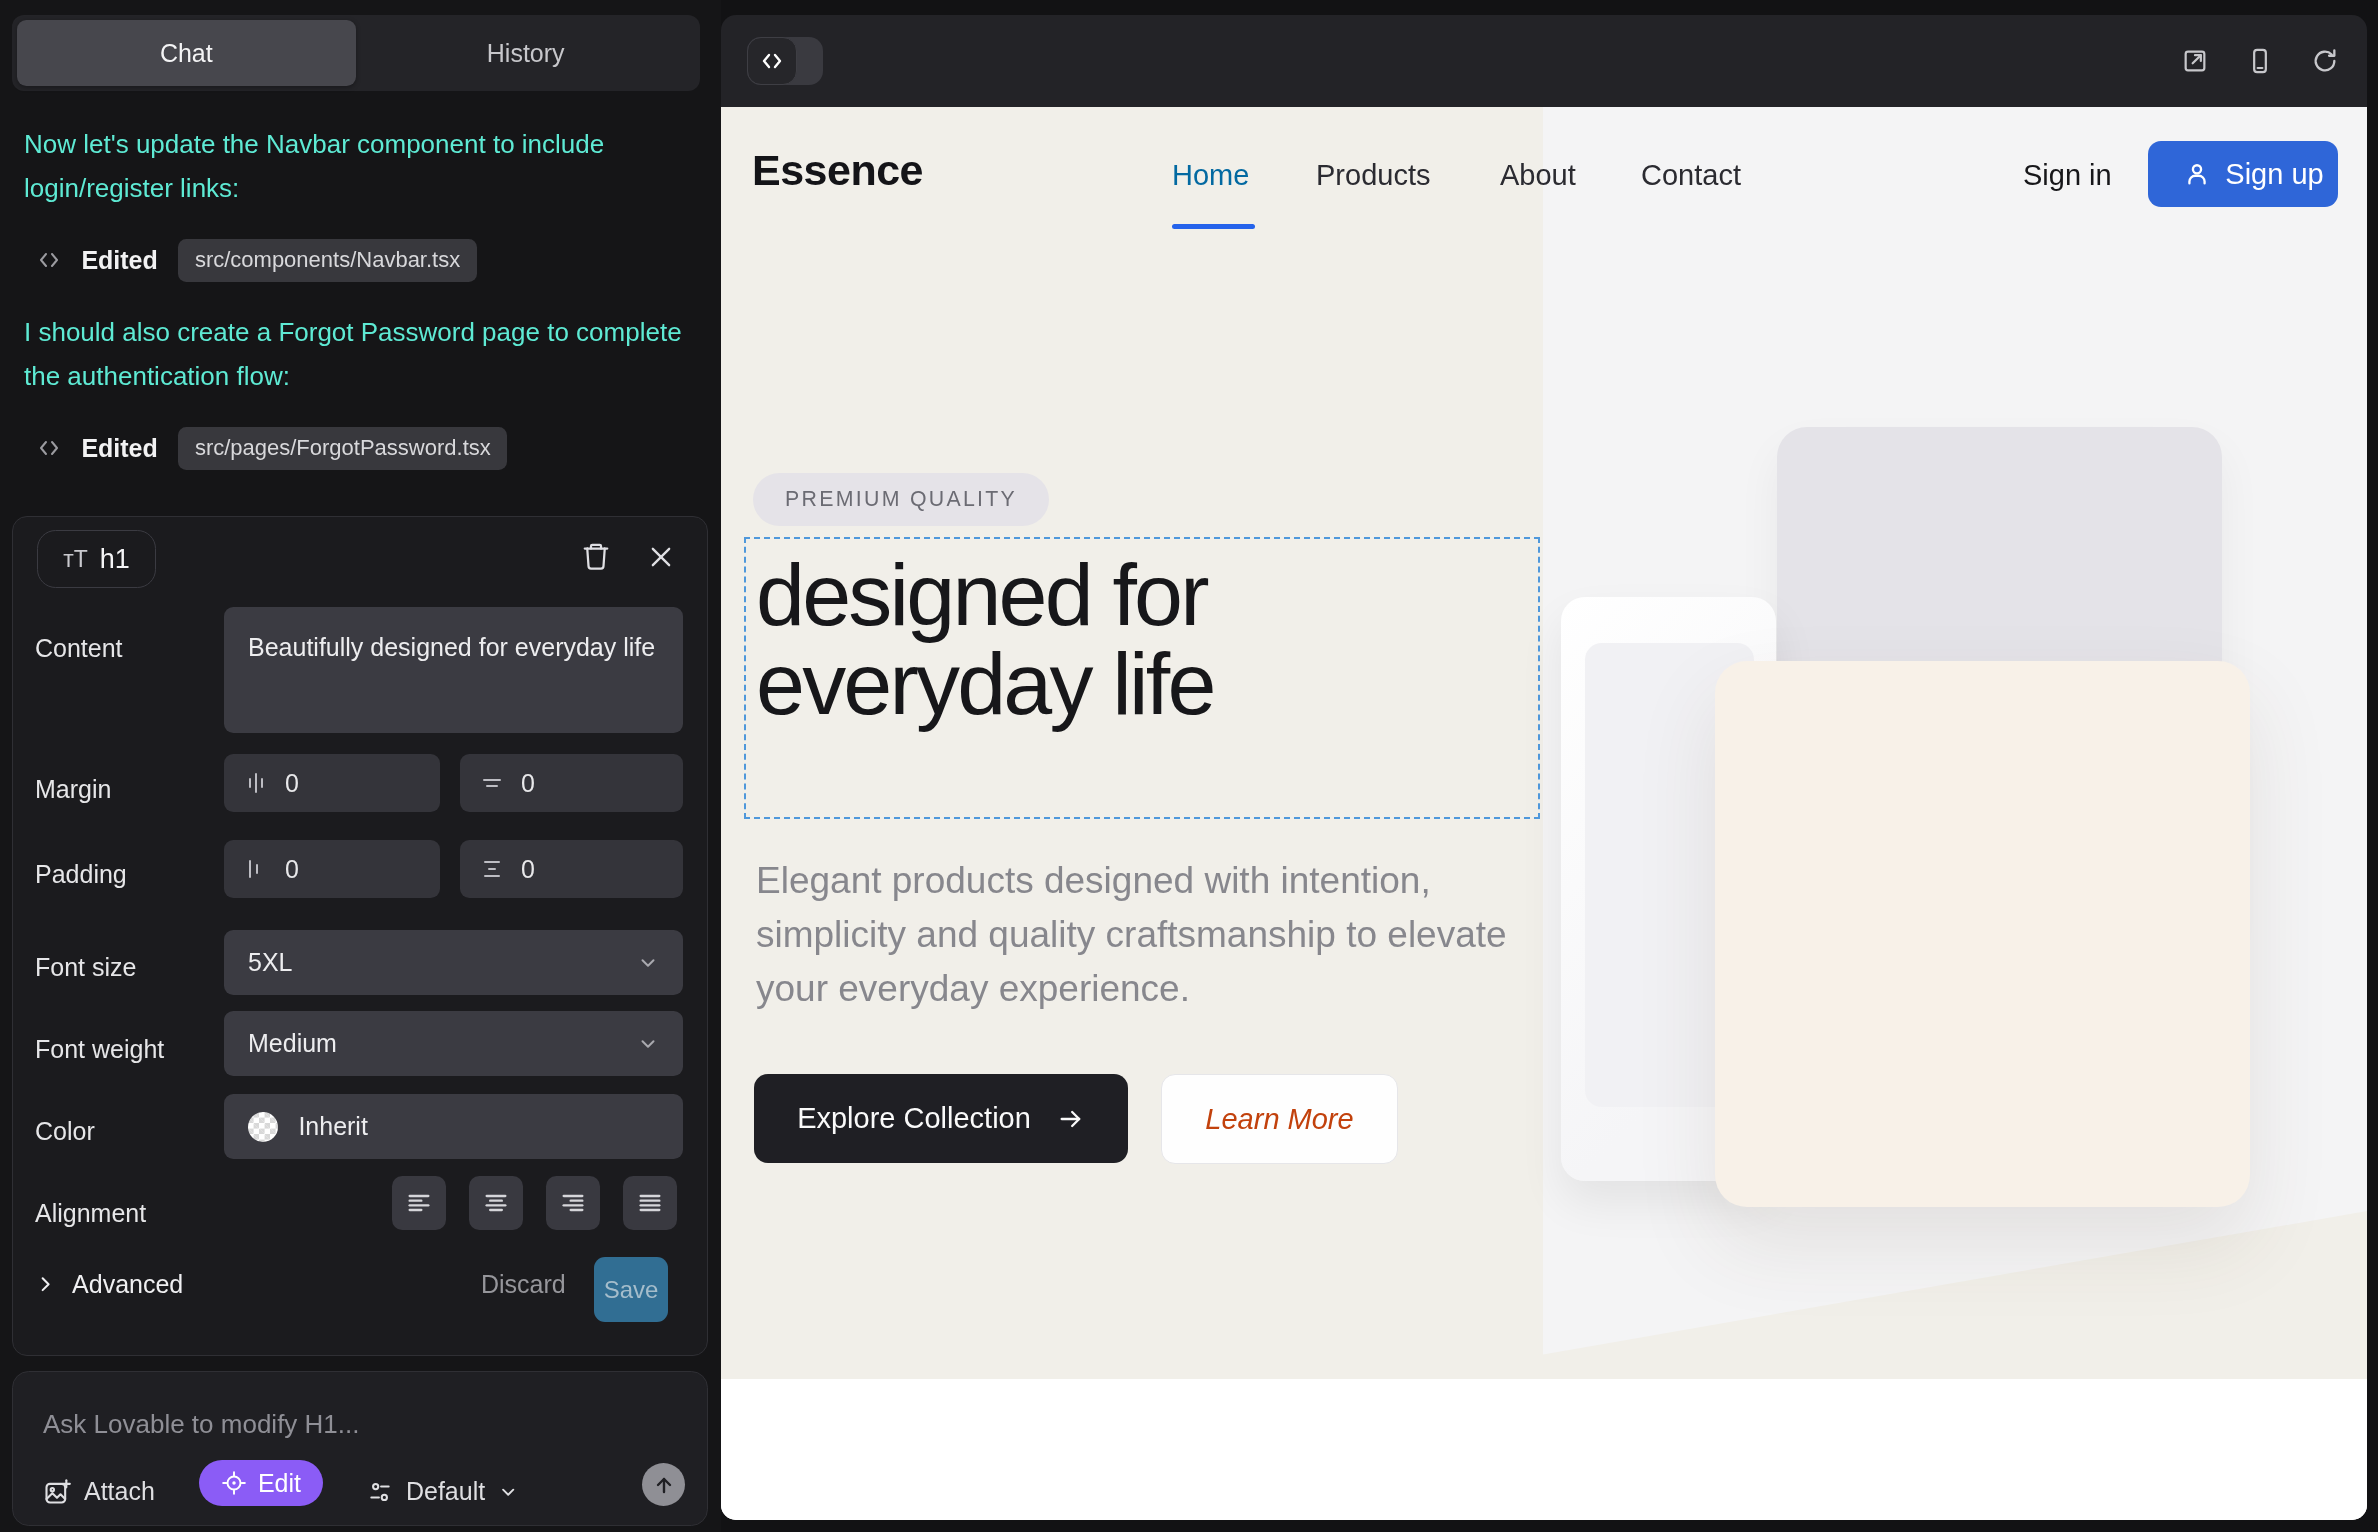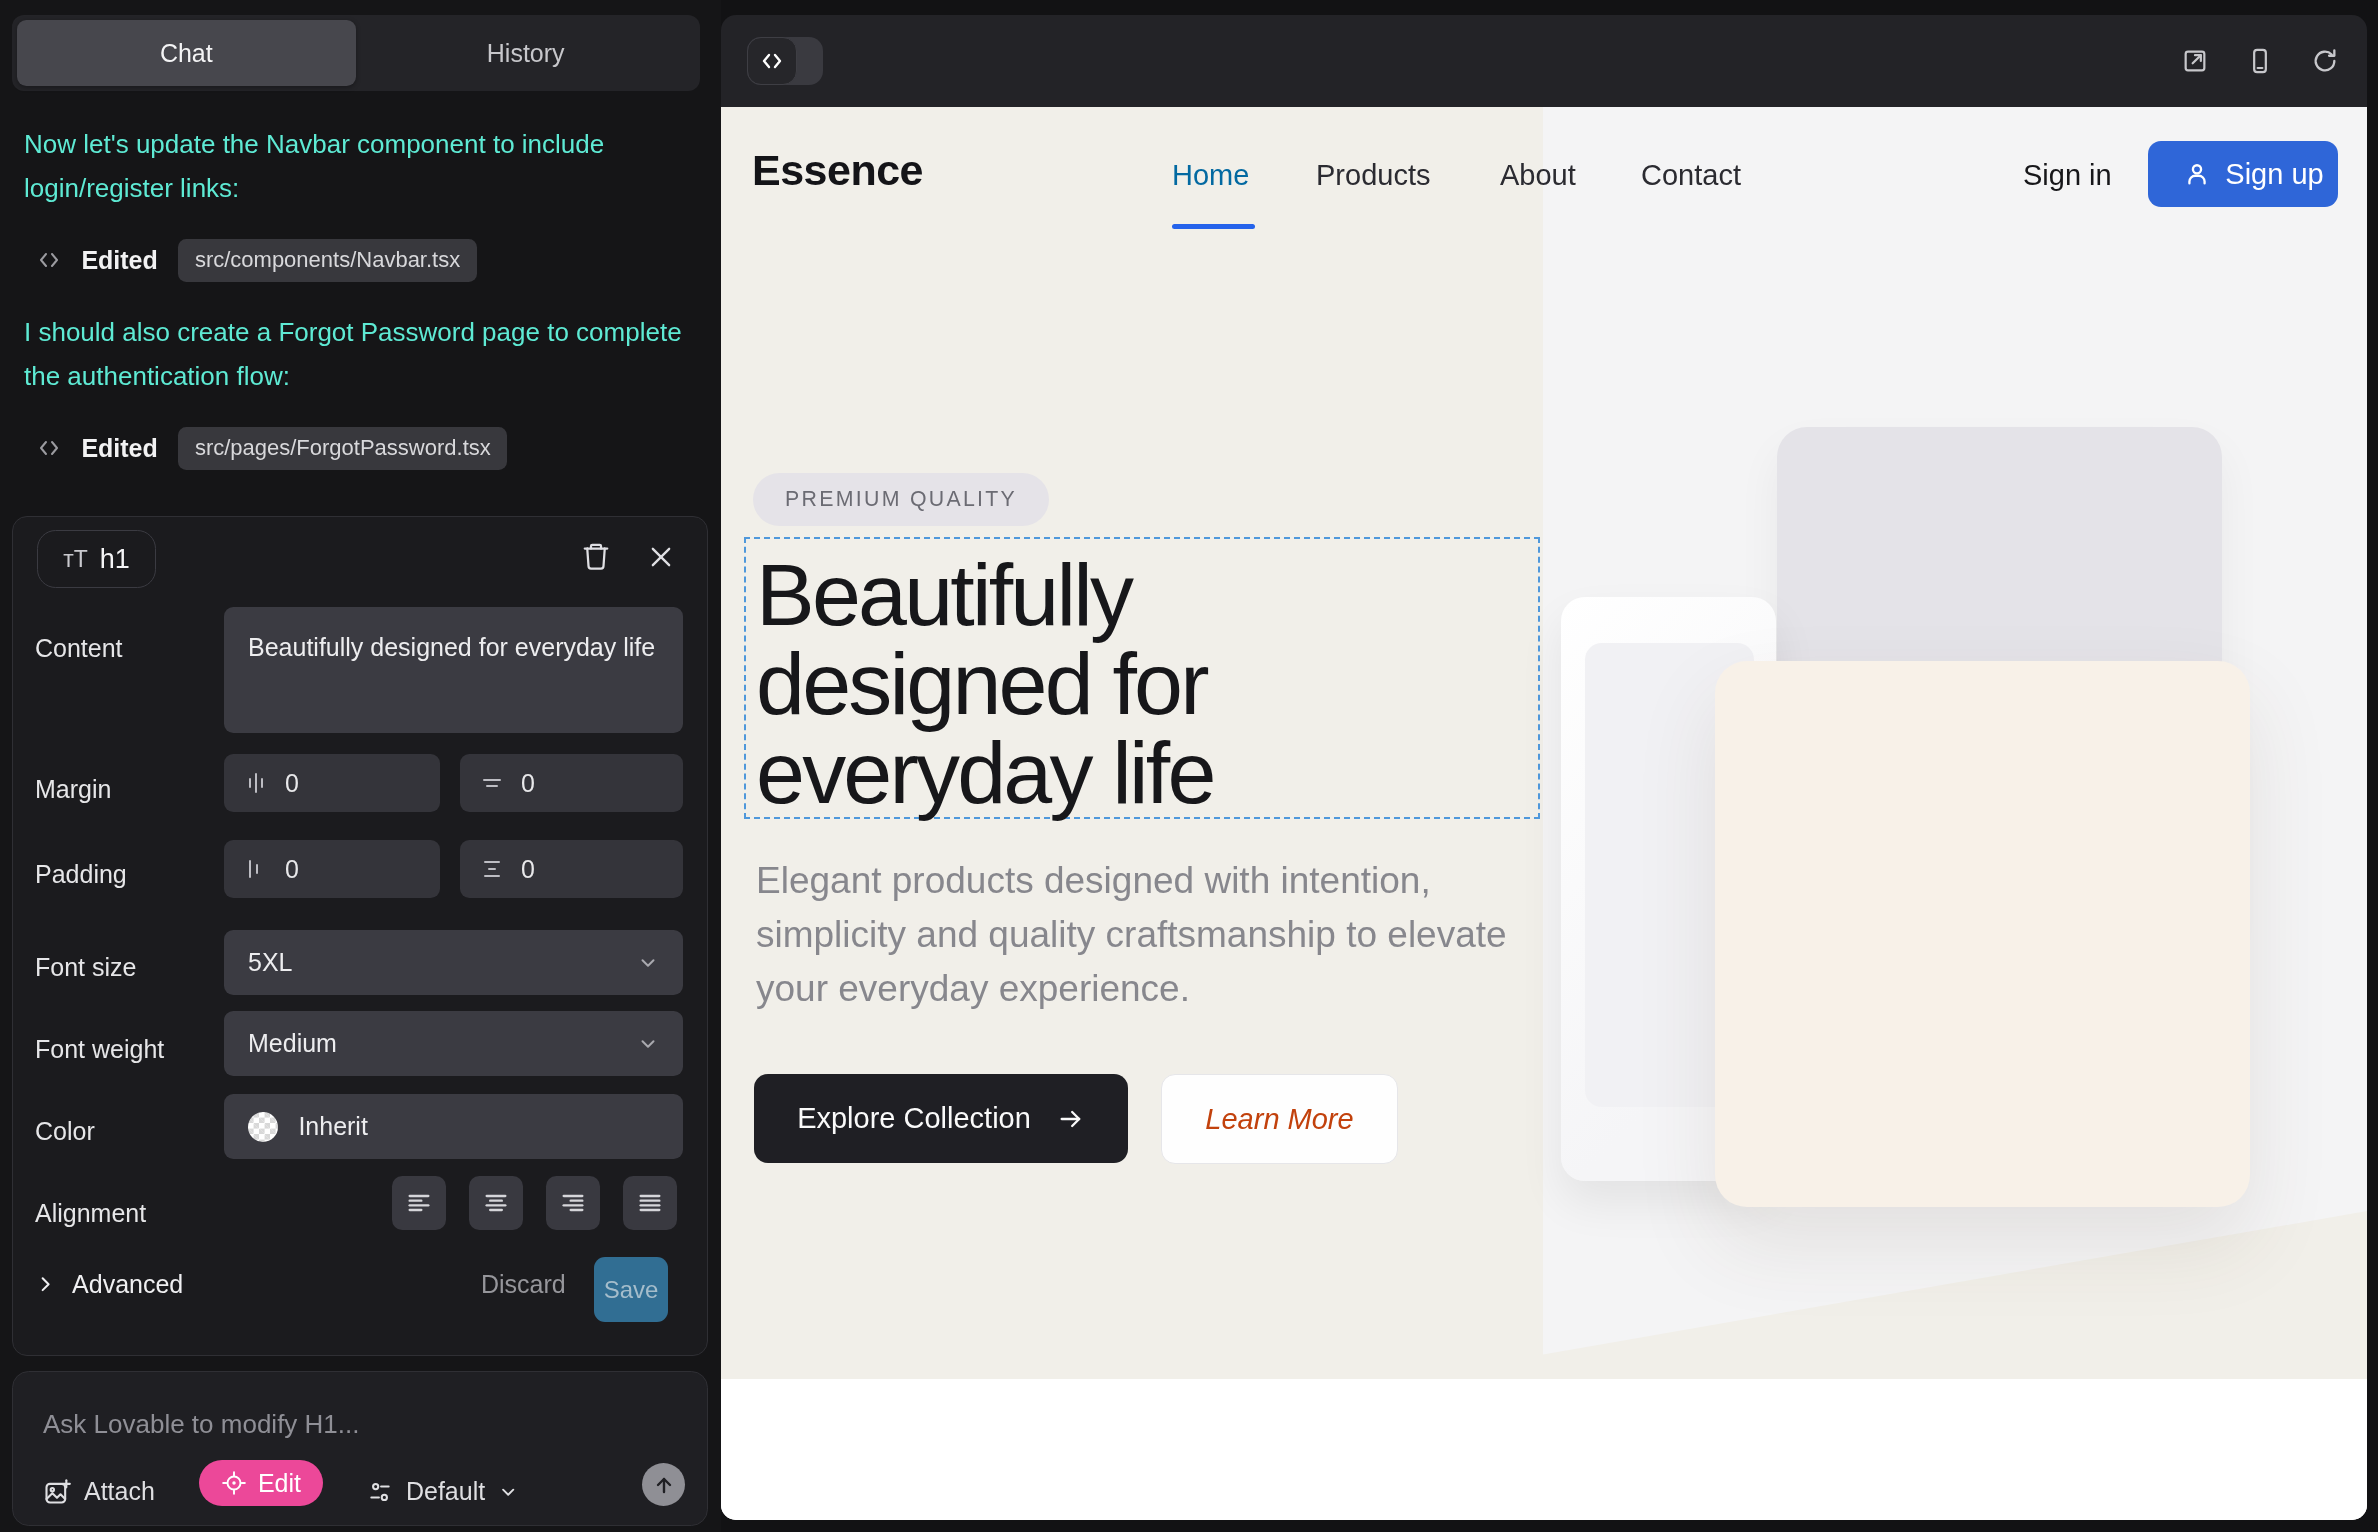--- a/index.html
+++ b/index.html
@@ -35,21 +35,21 @@
   #save-btn { position:absolute; left:581px; top:740px; width:74px; height:65px; background:#316E93; border:none; border-radius:11px; color:#A5BDCB; font-size:24px; cursor:pointer; }
   #discard-btn { position:absolute; left:468px; top:753px; background:none; border:none; color:#96969B; font-size:25px; cursor:pointer; }
   #advanced-row { position:absolute; left:22px; top:753px; display:flex; align-items:center; gap:16.7px; color:#F0F0F2; font-size:25px; }
 
   
   #composer { position:absolute; left:12px; top:1371px; width:696px; height:155px; background:#1F1F23; border:1.4px solid #2F2F34; border-radius:16.7px; }
   #composer-input { position:absolute; left:30px; top:28px; width:612px; height:48px; background:transparent; border:none; outline:none; font-size:26px; color:#E3E3E6; font-family:inherit; }
   #composer-input::placeholder { color:#8F8F96; }
   #composer-toolbar { position:absolute; left:30px; right:22px; bottom:18.6px; display:flex; align-items:flex-end; gap:44px; }
   .tool-group { display:flex; align-items:center; gap:13px; color:#DFDFE2; font-size:25px; cursor:pointer; }
-  #edit-pill { display:flex; align-items:center; gap:11px; height:46px; padding:0 22px; background:#ec4899; border:none; border-radius:927px; color:#FFFFFF; font-size:25px; cursor:pointer; }
+  #edit-pill { display:flex; align-items:center; gap:11px; height:46px; padding:0 22px; background:#8b5cf6; border:none; border-radius:927px; color:#FFFFFF; font-size:25px; cursor:pointer; }
   #send-btn { margin-left:auto; width:43px; height:43px; border-radius:50%; background:#8F8F95; border:none; display:flex; align-items:center; justify-content:center; color:#1F1F23; cursor:pointer; }
 
   
   #browser { position:absolute; left:721px; top:15px; width:1646px; height:1505px; background:#232327; border-radius:15px; overflow:hidden; }
   #b-header { position:absolute; left:0; top:0; right:0; height:92px; display:flex; align-items:center; }
   #code-toggle { position:absolute; left:26px; top:22px; width:76px; height:48px; background:#3A3A40; border-radius:14px; }
   #code-toggle .seg { position:absolute; left:0; top:0; width:50px; height:48px; background:#26262A; border:0.9px solid #3E3E44; border-radius:14px; display:flex; align-items:center; justify-content:center; color:#FFFFFF; }
   #url-bar { margin:0 auto; display:flex; align-items:center; gap:9.3px; font-size:25px; cursor:pointer; }
   #url-bar .host { color:#AEAEB4; }
   #url-bar .page { color:#EAEAEC; }
@@ -383,21 +383,20 @@
             <path d="M5.5 20v-1.5a5 5 0 0 1 5-5h3a5 5 0 0 1 5 5V20"></path>
           </svg>
       </span>
       <span>Sign up</span>
     </button>
 
     <div id="badge">PREMIUM QUALITY</div>
 
     <div id="selection-box"></div>
     <h1 id="hero-h1">
-      <span>Beautifully</span>
       <span>designed for</span>
       <span>everyday life</span>
     </h1>
 
     <p id="hero-desc">Elegant products designed with intention, simplicity and quality craftsmanship to elevate your everyday experience.</p>
 
     <button id="cta-primary">
       <span>Explore Collection</span>
       <span>
         <svg width="28" height="28" viewBox="0 0 24 24" fill="none" stroke="currentColor" stroke-width="2" stroke-linecap="round" stroke-linejoin="round">

